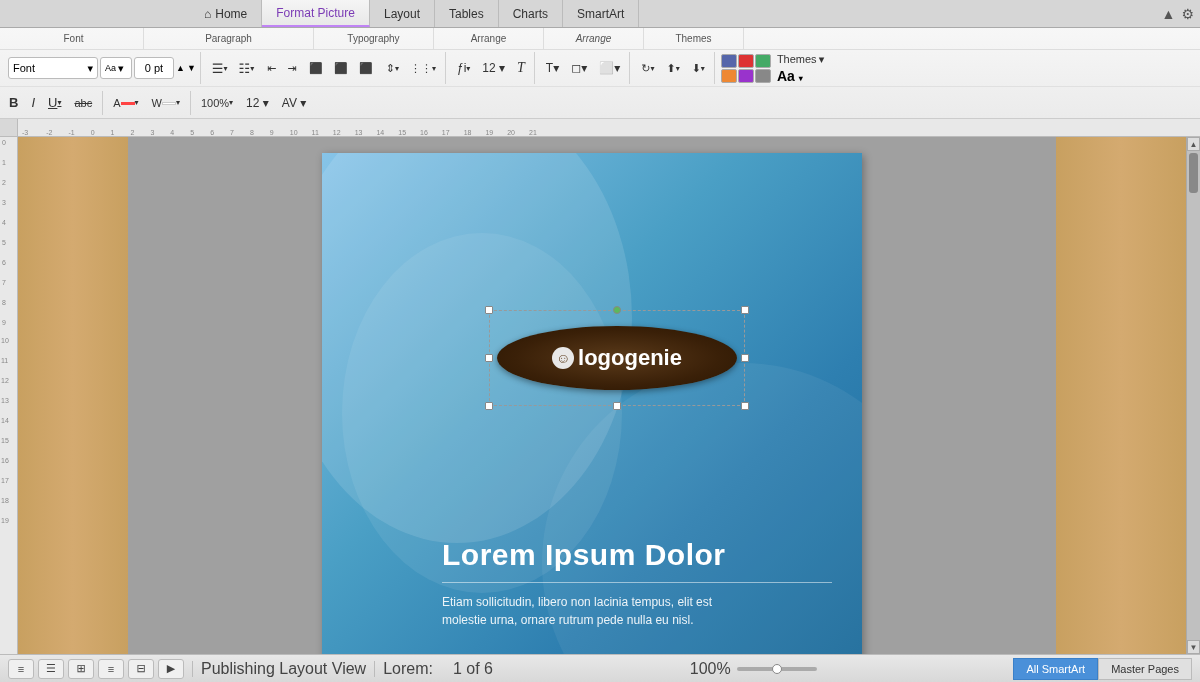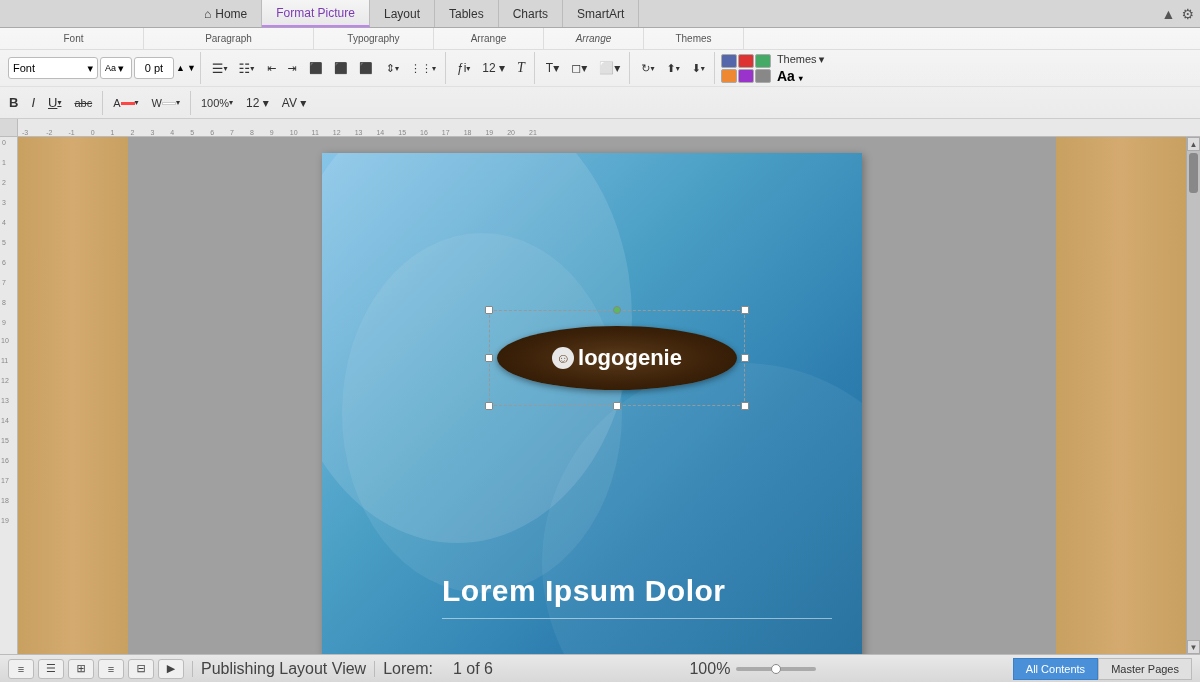--- a/index.html
+++ b/index.html
@@ -543,20 +543,21 @@
                 <div class="logo-text">
                   <div class="logo-icon-circle">☺</div>
                   <span>logogenie</span>
                 </div>
               </div>
             </div>
 
             <div class="page-text-area">
               <div class="page-title">Lorem Ipsum Dolor</div>
               <div class="page-divider"></div>
+              <div class="page-subtitle">Etiam sollicitudin, libero non lacinia tempus, elit est<br>molestie urna, ornare rutrum pede nulla eu nisl.</div>
             </div>
           </div>
         </div>
       </div>
 
       <div class="sidebar-right" style="flex-shrink:0;"></div>
 
       <div class="scrollbar-right">
         <div class="scroll-btn">▲</div>
         <div class="scroll-track">
@@ -581,18 +582,18 @@
     <span class="status-label" style="margin-left:16px;">1 of 6</span>
 
     <div class="status-zoom-area">
       <span class="status-label">100%</span>
       <div class="zoom-slider">
         <div class="zoom-thumb"></div>
       </div>
     </div>
 
     <div style="margin-left:auto;display:flex;gap:0;">
-      <div class="content-tab active">All Contents</div>
+      <div class="content-tab active">All SmartArt</div>
       <div class="content-tab">Master Pages</div>
     </div>
   </div>
 
 </div>
 
 </body></html>

